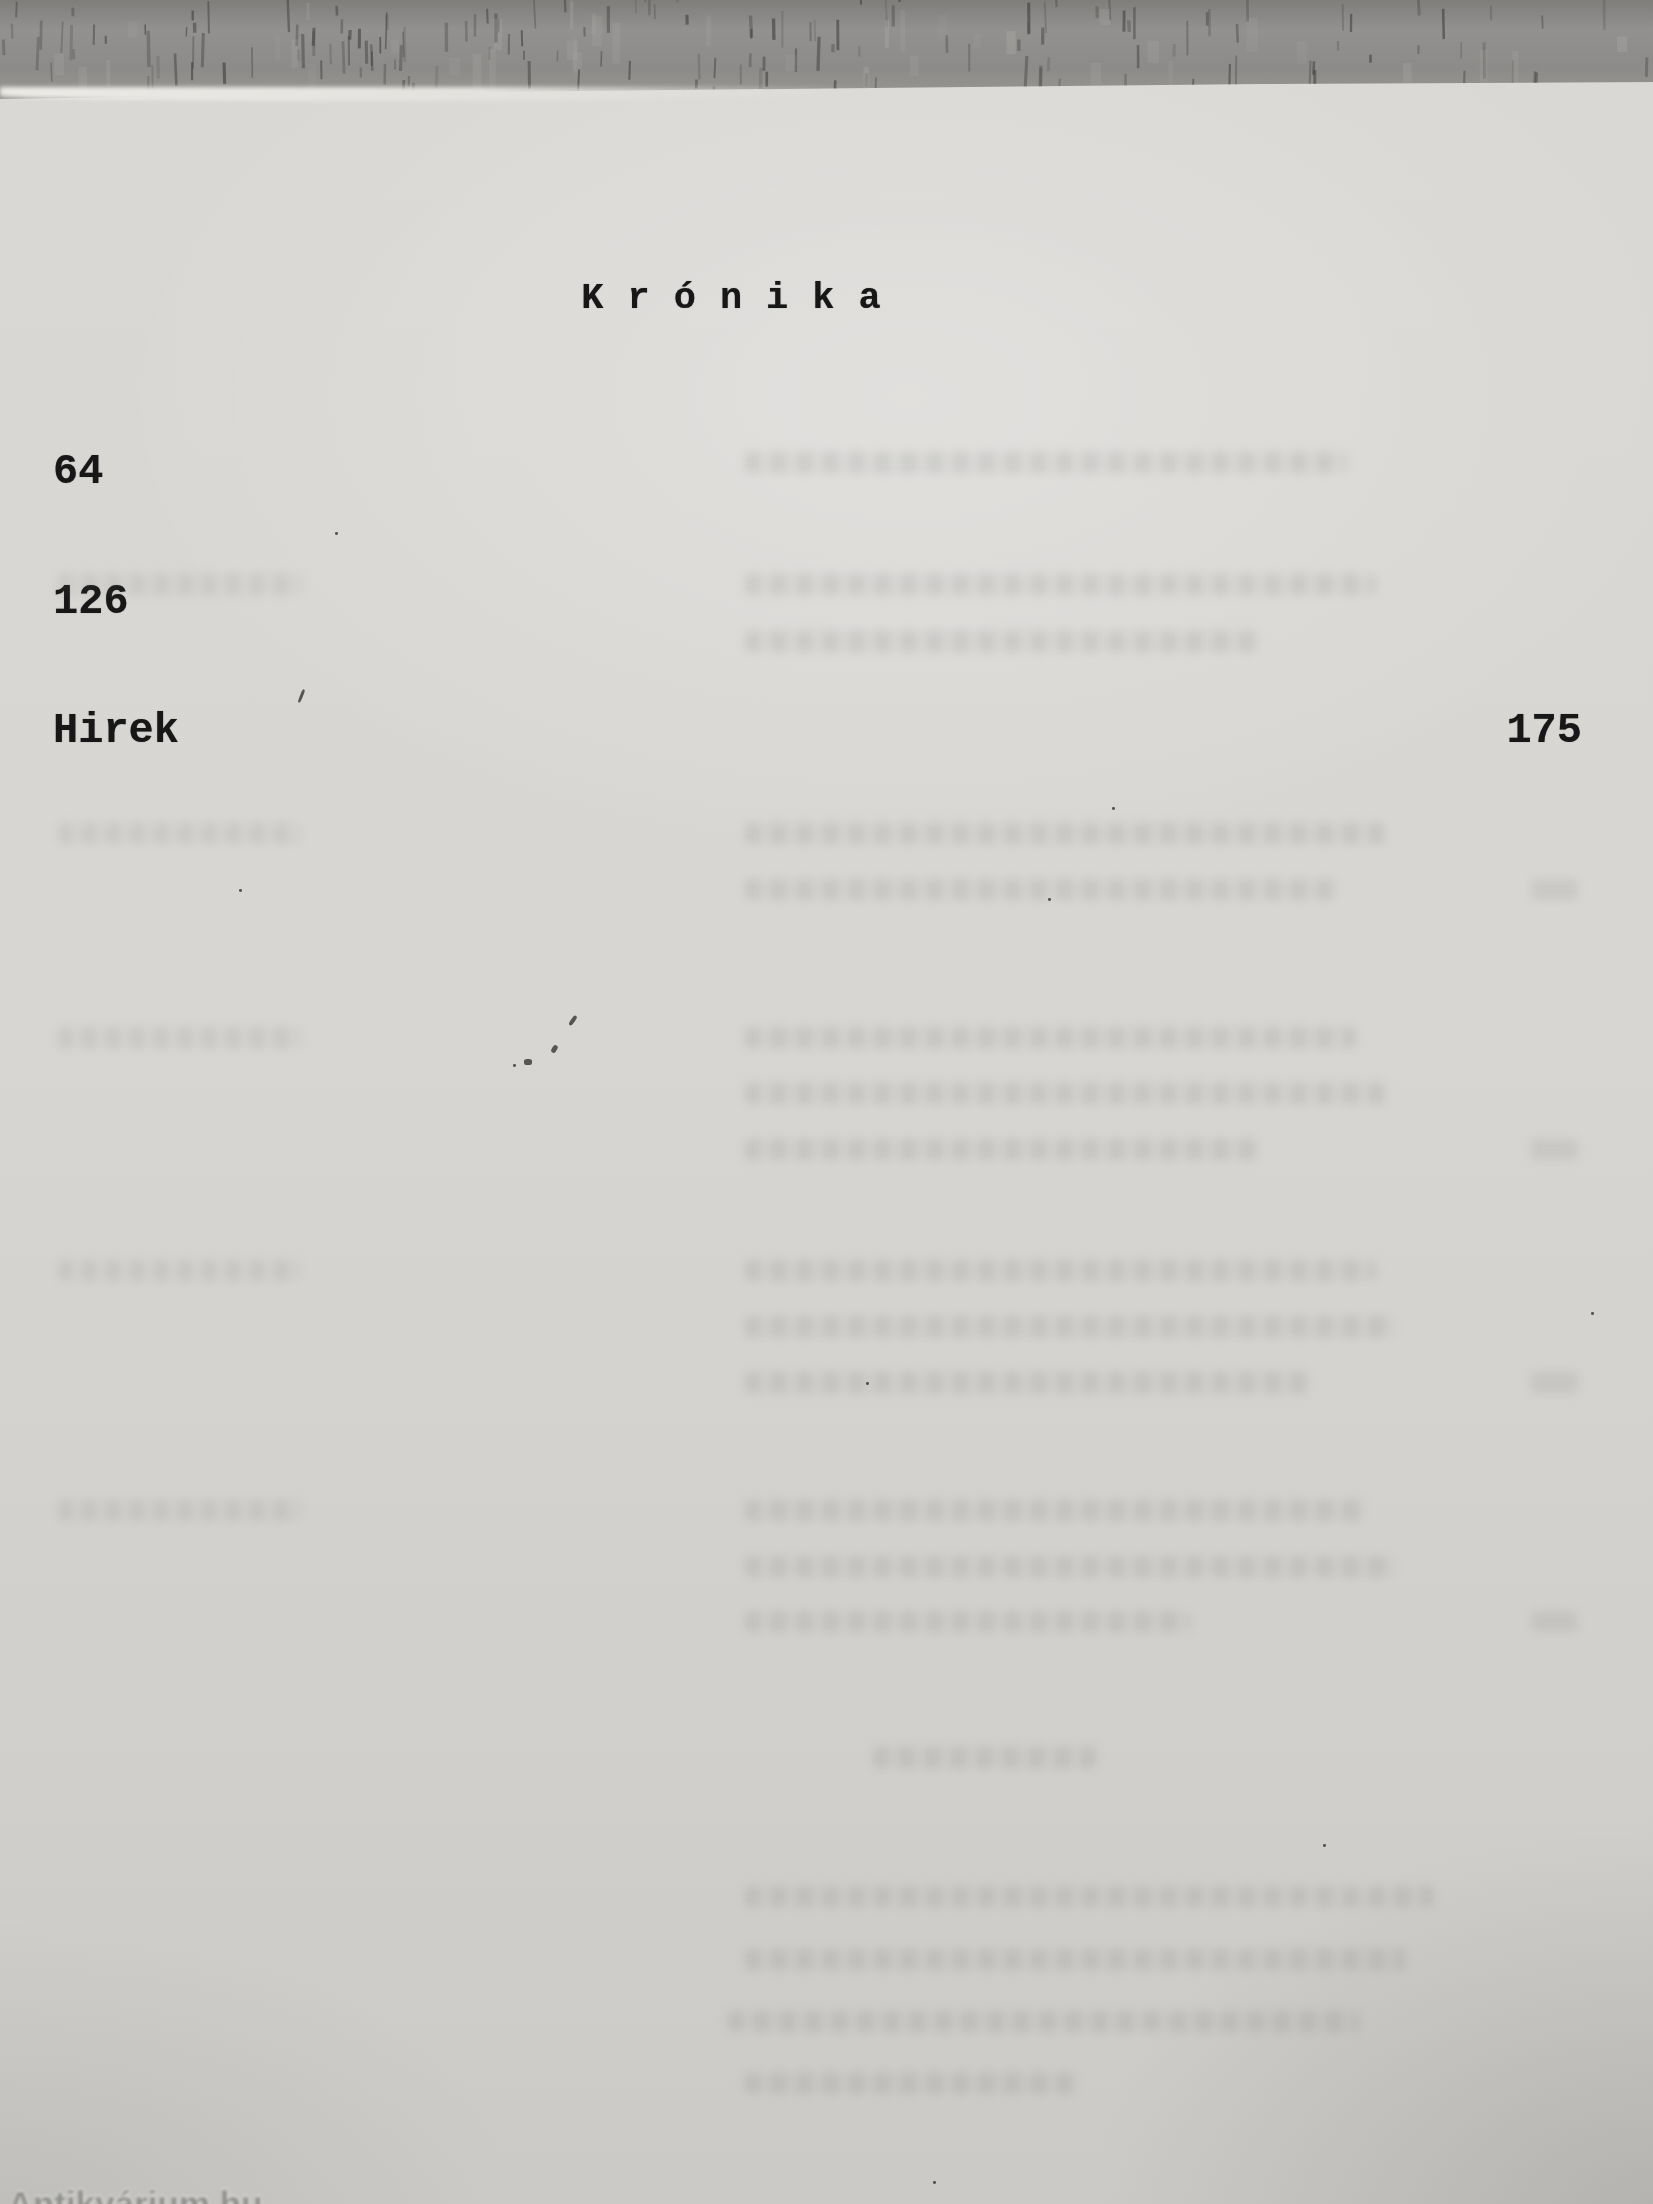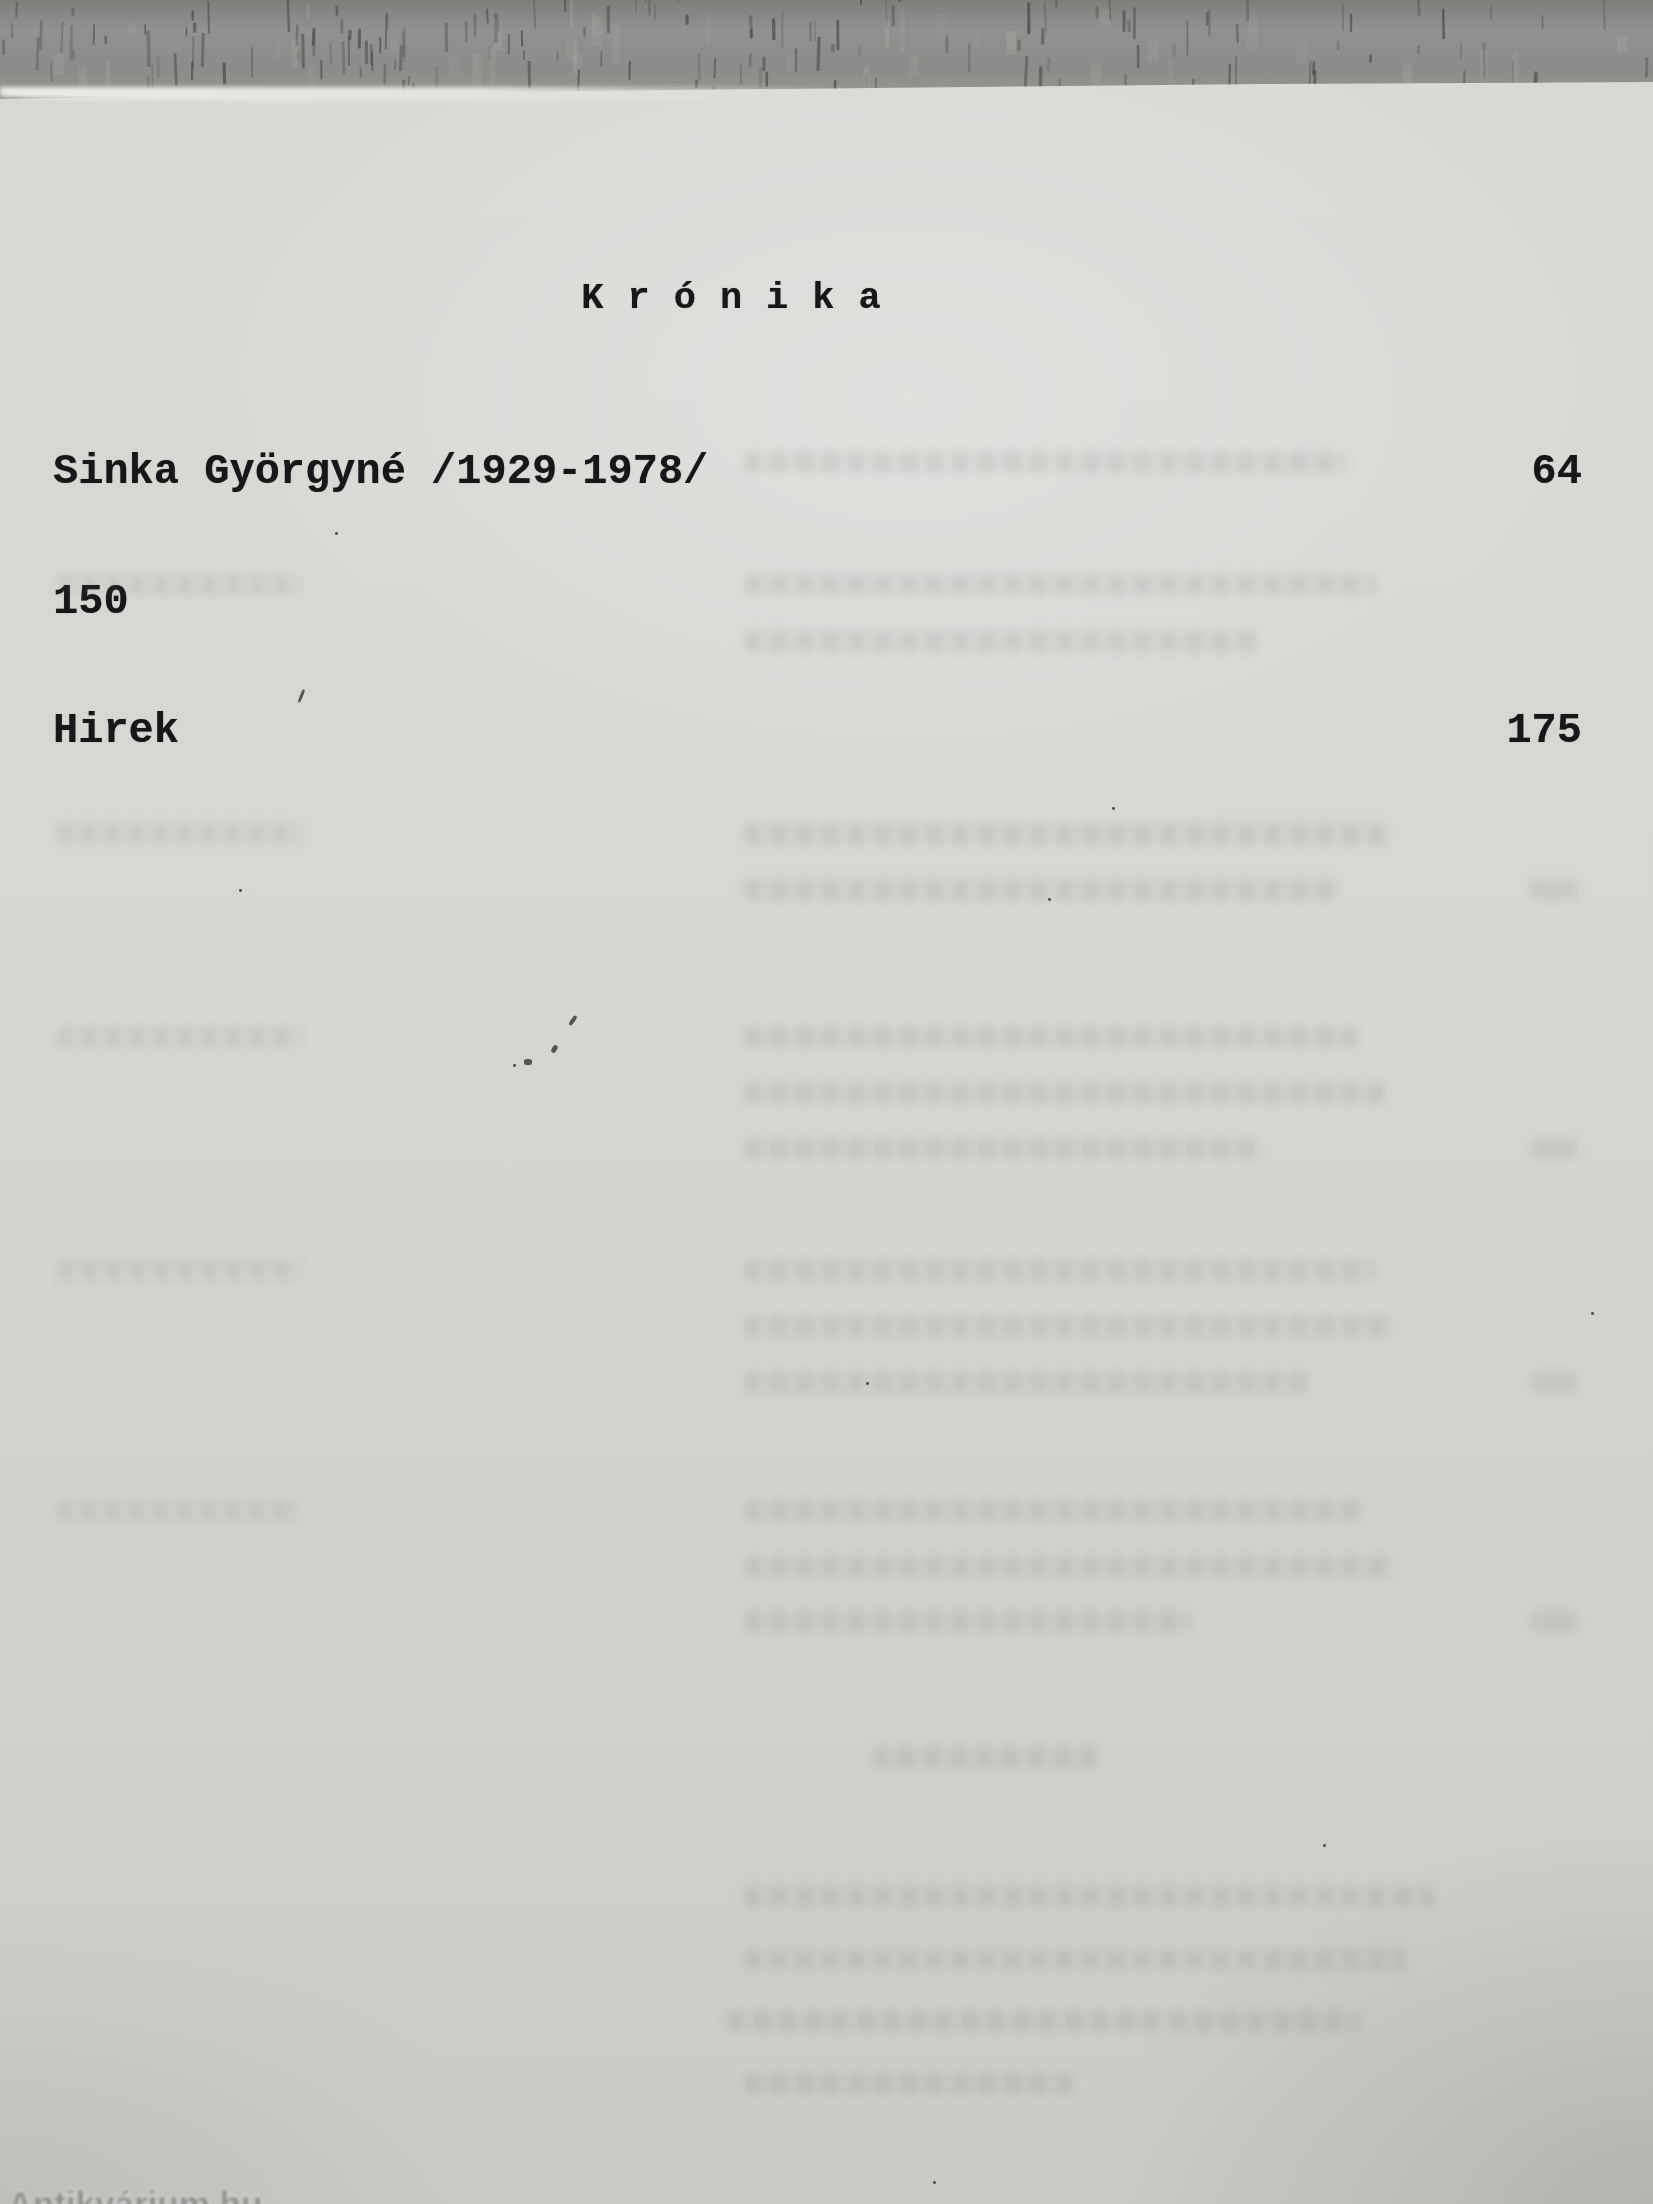--- a/index.html
+++ b/index.html
@@ -295,25 +295,24 @@
       <rect x="911.5" y="21.0" width="4.4" height="28.8" fill="#b3b2ae" opacity="0.28"></rect>
       <rect x="587.2" y="0.6" width="3.4" height="29.2" fill="#b3b2ae" opacity="0.26"></rect>
       <rect x="809.2" y="56.2" width="11.5" height="17.2" fill="#b3b2ae" opacity="0.13"></rect>
     </svg>
 </div>
 <div class="band-highlight"></div>
 
 <div class="title">Krónika</div>
 
 <div class="toc-row row-0">
-  <span>Sinka Györgyné /1929-1978/</span>
   <span>64</span>
 </div>
 <div class="toc-row row-1">
-  <span>150</span>
+  <span>126</span>
 </div>
 <div class="toc-row row-2">
   <span>Hirek</span>
   <span>175</span>
 </div>
 
 <div class="ghost" style="left:745px;top:452px;width:602px"></div>
 <div class="ghost" style="left:745px;top:574px;width:631px"></div>
 <div class="ghost" style="left:745px;top:631px;width:514px"></div>
 <div class="ghost" style="left:745px;top:823px;width:640px"></div>

